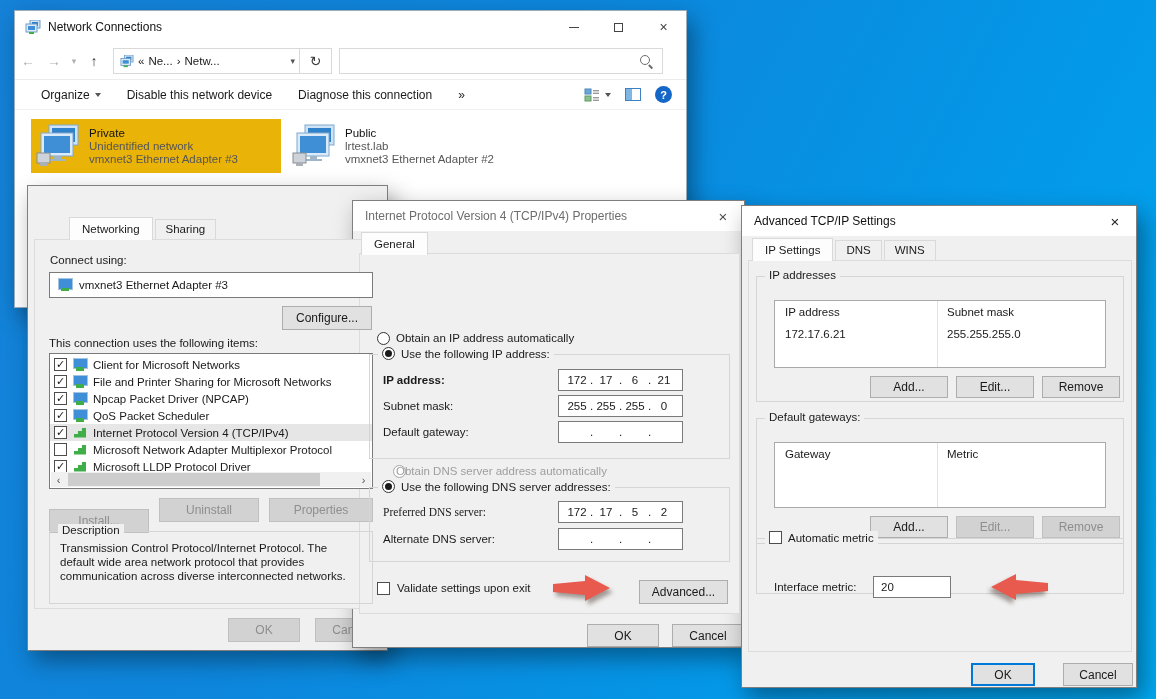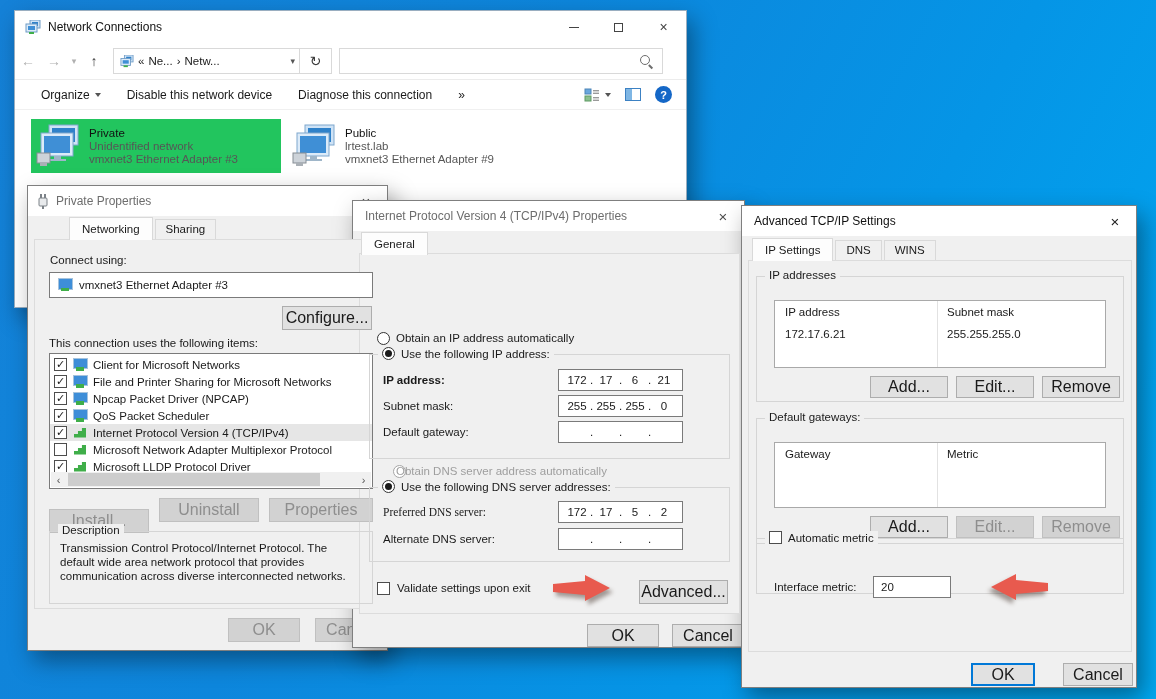--- a/index.html
+++ b/index.html
@@ -17,21 +17,21 @@
   .tclose{position:absolute;right:0;top:0;width:42px;height:30px;display:flex;
           align-items:center;justify-content:center;font-size:15px;color:#4d4d4d;}
   
   .tabs{position:absolute;display:flex;align-items:flex-end;}
   .tab{border:1px solid #d9d9d9;border-bottom:none;background:#f0f0f0;
        padding:3px 10px 4px;margin-right:2px;white-space:nowrap;}
   .tab.active{background:#fdfdfd;padding:5px 12px 5px;position:relative;top:1px;z-index:3;}
   .page{position:absolute;border:1px solid #dcdcdc;background:#f0f0f0;z-index:1;}
   
   .btn{position:absolute;display:flex;align-items:center;justify-content:center;
-       background:#e1e1e1;border:1px solid #adadad;font-size:16px;color:#1a1a1a;white-space:nowrap;}
+       background:#e1e1e1;border:1px solid #adadad;font-size:12px;color:#1a1a1a;white-space:nowrap;}
   .btn.dis{background:#d2d2d2;border-color:#c0c0c0;color:#8e8e8e;}
   .btn.focus{border:2px solid #0078d7;}
   
   .grp{position:absolute;border:1px solid #d5d5d5;}
   .grp .leg{position:absolute;top:-8px;left:8px;background:#f0f0f0;padding:0 4px;
             display:flex;align-items:center;gap:6px;white-space:nowrap;}
   
   .lbl{position:absolute;white-space:nowrap;}
   .lbl.dim{color:#9e9e9e;}
   .radio{width:13px;height:13px;border:1px solid #333;border-radius:50%;background:#fff;
@@ -80,21 +80,21 @@
           display:flex;align-items:center;border-bottom:1px solid #f0f0f0;font-size:12px;}
   .cmd{margin-left:26px;color:#1a1a1a;white-space:nowrap;display:flex;align-items:center;gap:5px;}
   .caret{width:0;height:0;border-left:3.5px solid transparent;border-right:3.5px solid transparent;
          border-top:4px solid #555;display:inline-block;}
   .cmdicons{margin-left:auto;margin-right:14px;display:flex;align-items:center;gap:14px;}
   .paneicon{width:16px;height:13px;border:1px solid #3c81c3;position:relative;display:block;}
   .paneicon::before{content:"";position:absolute;left:0;top:0;bottom:0;width:6px;background:#7fb6e4;}
   .helpicon{width:17px;height:17px;border-radius:50%;background:#1467c7;color:#fff;
             display:flex;align-items:center;justify-content:center;font-size:11px;font-weight:bold;}
   .tile{position:absolute;display:flex;align-items:center;gap:8px;padding-left:4px;height:54px;}
-  .tile.selected{background:#22c55e;}
+  .tile.selected{background:#eab308;}
   .tiletxt{display:flex;flex-direction:column;gap:1px;font-size:11.5px;}
   .tiletxt .t1{color:#111;}
   .tiletxt .t2,.tiletxt .t3{color:#565656;}
   
   .listbox{position:absolute;background:#fff;border:1px solid #7a7a7a;}
   .litem{display:flex;align-items:center;gap:5px;height:17px;padding-left:4px;}
   .litem.selected{background:#e6e6e6;}
   .licon{width:16px;height:14px;position:relative;flex:0 0 16px;}
   .licon.net::before{content:"";position:absolute;left:1px;top:0;width:13px;height:9px;
                      background:#3e8ed8;border:1px solid #a6c3dd;}
@@ -215,36 +215,26 @@
       <rect x="6" y="9" width="32" height="23" fill="#dcebf9" stroke="#7fa7cd"></rect>
       <rect x="9" y="12" width="26" height="17" fill="#3f8fd6"></rect>
       <rect x="19" y="32" width="7" height="3" fill="#9fb6c9"></rect>
       <rect x="14" y="35" width="17" height="2" fill="#9fb6c9"></rect>
       <rect x="2" y="29" width="13" height="10" fill="#cdd3d9" stroke="#868d94"></rect>
       <rect x="5" y="39" width="7" height="3" fill="#aab0b6"></rect>
     </svg>
     <div class="tiletxt">
       <span class="t1">Public</span>
       <span class="t2">lrtest.lab</span>
-      <span class="t3">vmxnet3 Ethernet Adapter #9</span>
+      <span class="t3">vmxnet3 Ethernet Adapter #2</span>
     </div>
   </div>
 </div>
 
 <div class="win" style="left:27px;top:185px;width:361px;height:466px;">
-  <div class="tbar">
-    <svg width="12" height="15" viewBox="0 0 12 15">
-      <rect x="3" y="0" width="2" height="4" fill="#7c8288"></rect>
-      <rect x="7" y="0" width="2" height="4" fill="#7c8288"></rect>
-      <rect x="2" y="4" width="8" height="8" rx="1" fill="#e8eaec" stroke="#7c8288"></rect>
-      <rect x="5" y="12" width="2" height="3" fill="#7c8288"></rect>
-    </svg>
-    <span class="ttl inactive">Private Properties</span>
-    <span class="tclose">×</span>
-  </div>
 
   <div class="tabs" style="left:10px;top:30px;height:23px;padding-left:31px;">
     <span class="tab active">Networking</span>
     <span class="tab">Sharing</span>
   </div>
   <div class="page" style="left:6px;top:53px;width:349px;height:370px;"></div>
 
   <span class="lbl" style="left:22px;top:68px;z-index:2;">Connect using:</span>
 
   <div class="inbox" style="left:21px;top:86px;width:324px;height:26px;gap:6px;z-index:2;">

